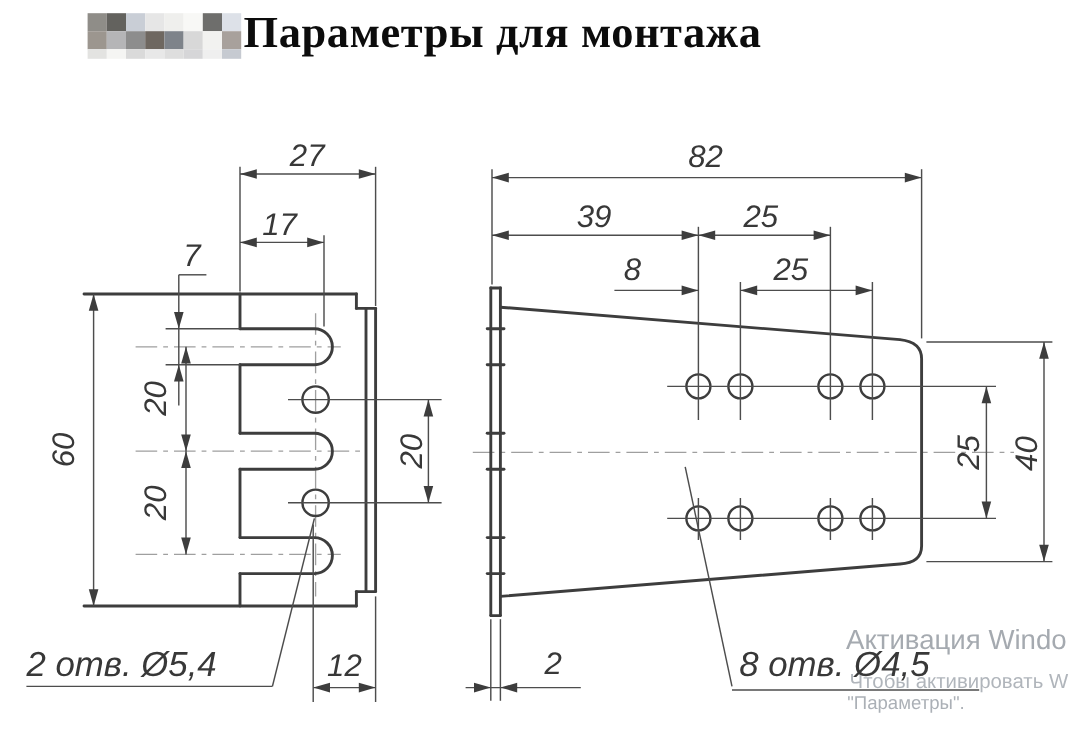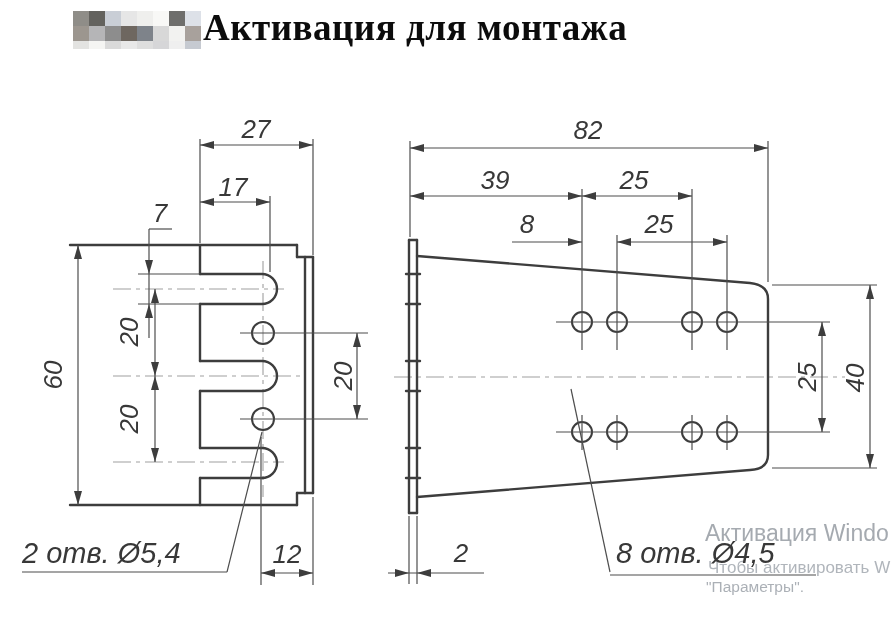--- a/index.html
+++ b/index.html
@@ -65,21 +65,21 @@
       <div style="background: rgb(227, 227, 225);"></div>
       <div style="background: rgb(245, 245, 243);"></div>
       <div style="background: rgb(218, 218, 218);"></div>
       <div style="background: rgb(232, 232, 232);"></div>
       <div style="background: rgb(222, 222, 222);"></div>
       <div style="background: rgb(214, 214, 216);"></div>
       <div style="background: rgb(239, 239, 239);"></div>
       <div style="background: rgb(198, 202, 209);"></div>
     </div>
 
-  <div class="doc-title">Активация для монтажа</div>
+  <div class="doc-title">Параметры для монтажа</div>
 
   <div class="watermark wm1">Активация Windo</div>
   <div class="watermark wm2">Чтобы активировать W</div>
   <div class="watermark wm3">"Параметры".</div>
 
   <svg class="drawing-svg" width="895" height="620" viewBox="0 0 895 620">
 
     <g>
 
       <g stroke="#9f9f9f" stroke-width="1.1" fill="none" stroke-dasharray="18 5 4 5">

